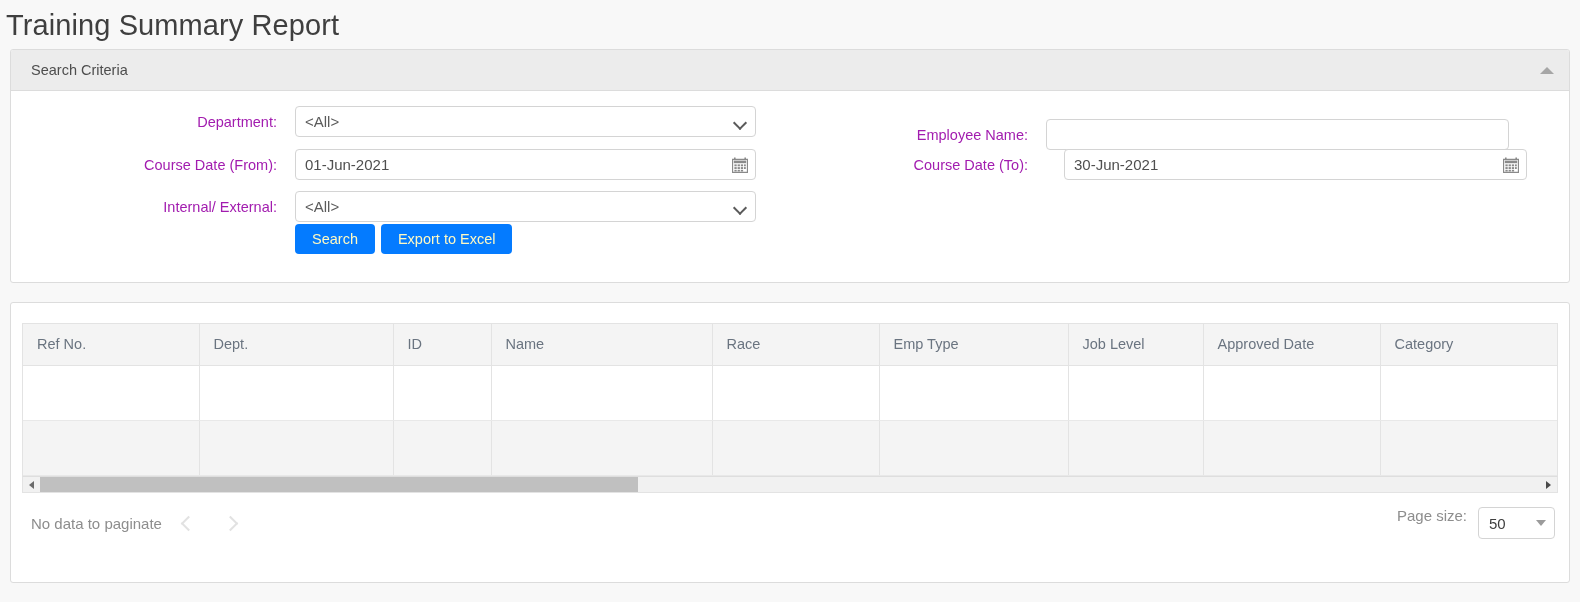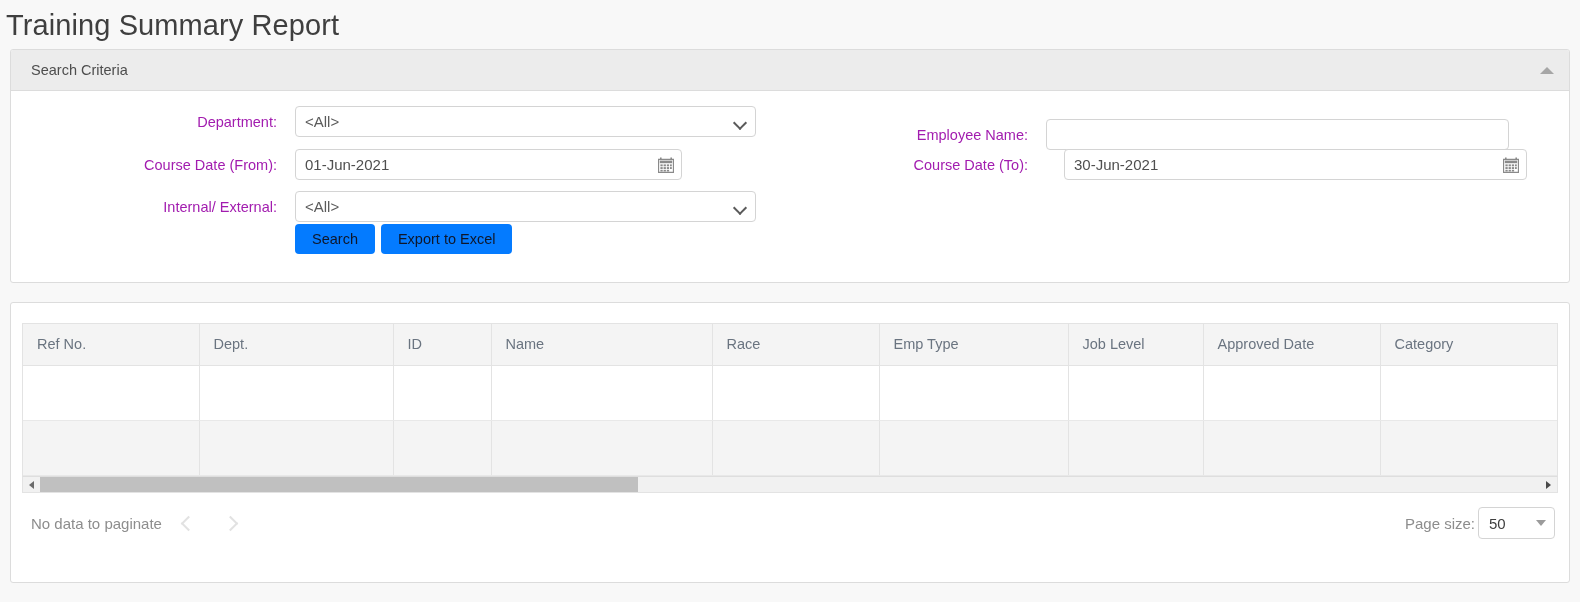--- a/index.html
+++ b/index.html
@@ -136,21 +136,21 @@
     position: absolute;
     left: 284px;
     top: 133px;
     display: flex;
     gap: 6px;
   }
   .btn {
     background: #047bff;
     border: none;
     border-radius: 4px;
-    color: #0f172a;
+    color: #fef9c3;
     font-family: "Liberation Sans", sans-serif;
     font-size: 14.5px;
     height: 30px;
     padding: 0 17px;
     cursor: pointer;
     line-height: 30px;
   }
 
   
   .panel-results {
@@ -269,22 +269,22 @@
     height: 9px;
     border-right: 2px solid #e2e2e2;
     border-bottom: 2px solid #e2e2e2;
     cursor: pointer;
   }
   .pg-prev { transform: rotate(135deg); margin-left: 4px; }
   .pg-next { transform: rotate(-45deg); margin-left: 14px; }
 
   .pager-right {
     display: flex;
-    align-items: center;
-    gap: 3px;
+    align-items: flex-start;
+    gap: 11px;
   }
   .pagesize-label {
     font-size: 15px;
     color: #8d8d8d;
   }
   .pagesize-box {
     width: 77px;
     height: 32px;
     border: 1px solid #d4d4d4;
     border-radius: 4px;
@@ -331,21 +331,21 @@
 
     <div class="form-row" style="left:767px; top:28px;">
       <div class="field-label" style="width:268px;">Employee Name:</div>
       <div class="control" style="width:463px;">
         <input class="ctl-input" type="text" style="padding-right: 9px;" value="">
       </div>
     </div>
 
     <div class="form-row" style="left:0; top:58px;">
       <div class="field-label" style="width:284px;">Course Date (From):</div>
-      <div class="control" style="width:387px;border-radius:14px;">
+      <div class="control" style="width:461px;border-radius:14px;">
         <input class="ctl-input" type="text" value="01-Jun-2021" style="">
         <span class="cal-icon">
           <svg width="16" height="16" viewBox="0 0 16 16" aria-hidden="true">
             <rect x="2" y="0.5" width="1.6" height="2.6" fill="#8a8a8a"></rect>
             <rect x="12.4" y="0.5" width="1.6" height="2.6" fill="#8a8a8a"></rect>
             <rect x="0.5" y="2.4" width="15" height="13" fill="#ffffff" stroke="#8a8a8a" stroke-width="1.3"></rect>
             <rect x="1.8" y="3.6" width="12.4" height="2.6" fill="#8a8a8a"></rect>
             <g fill="#8a8a8a">
               <rect x="2.4" y="7.4" width="2.3" height="1.9"></rect>
               <rect x="5.6" y="7.4" width="2.3" height="1.9"></rect>

